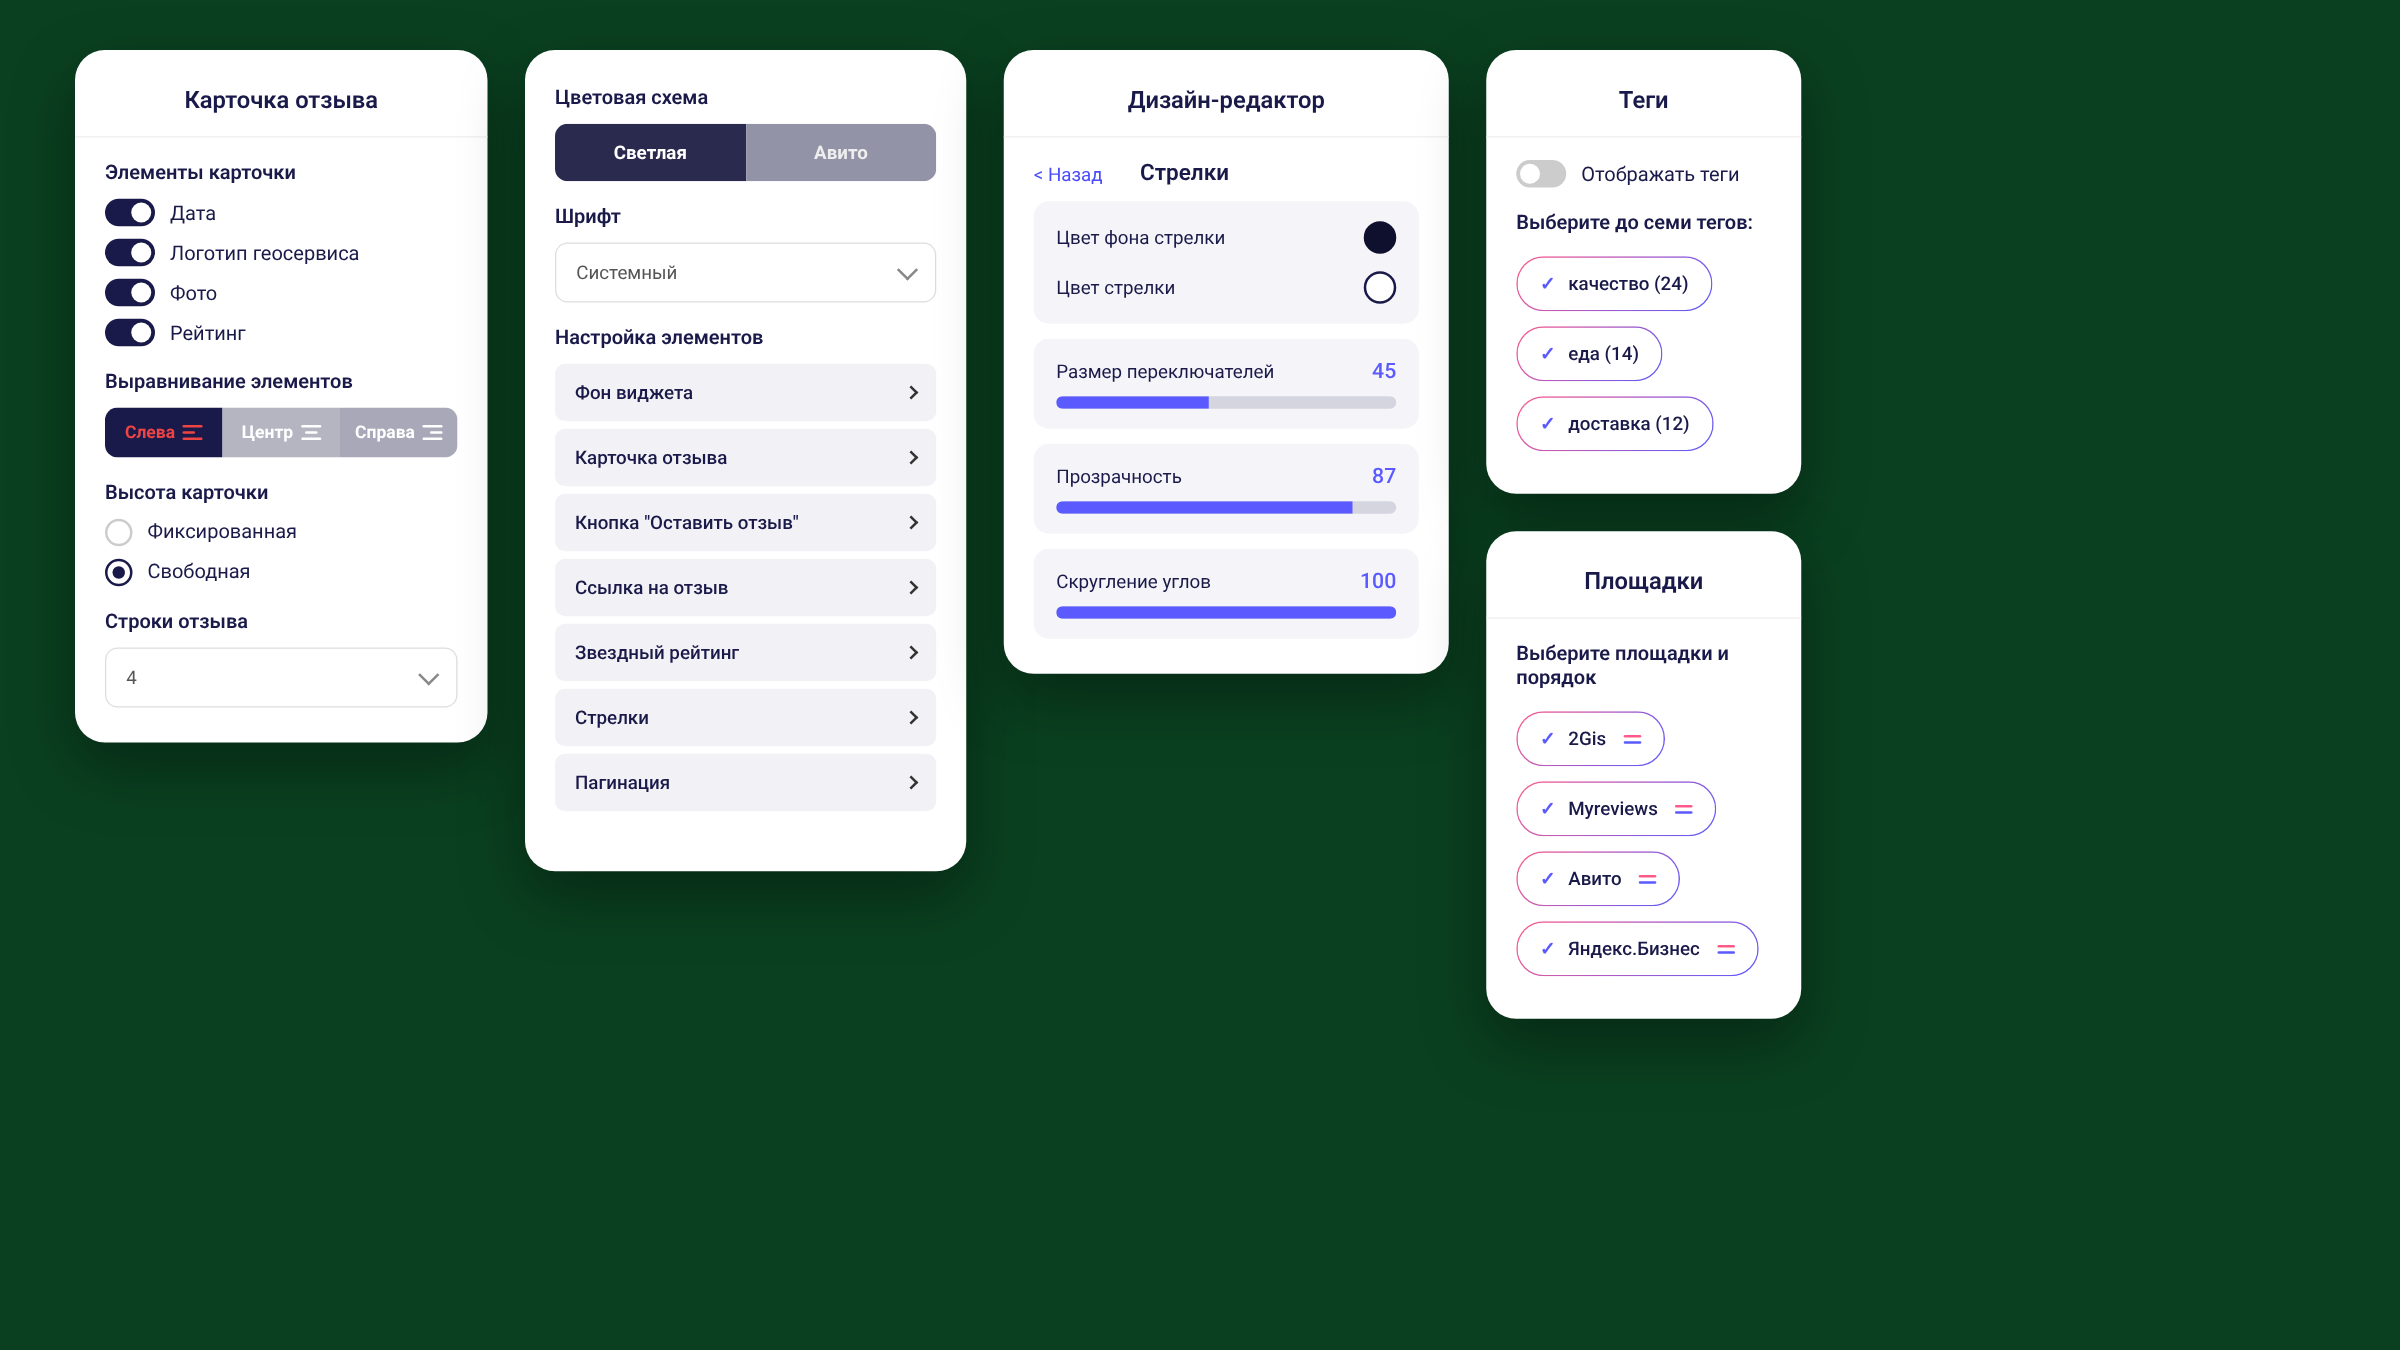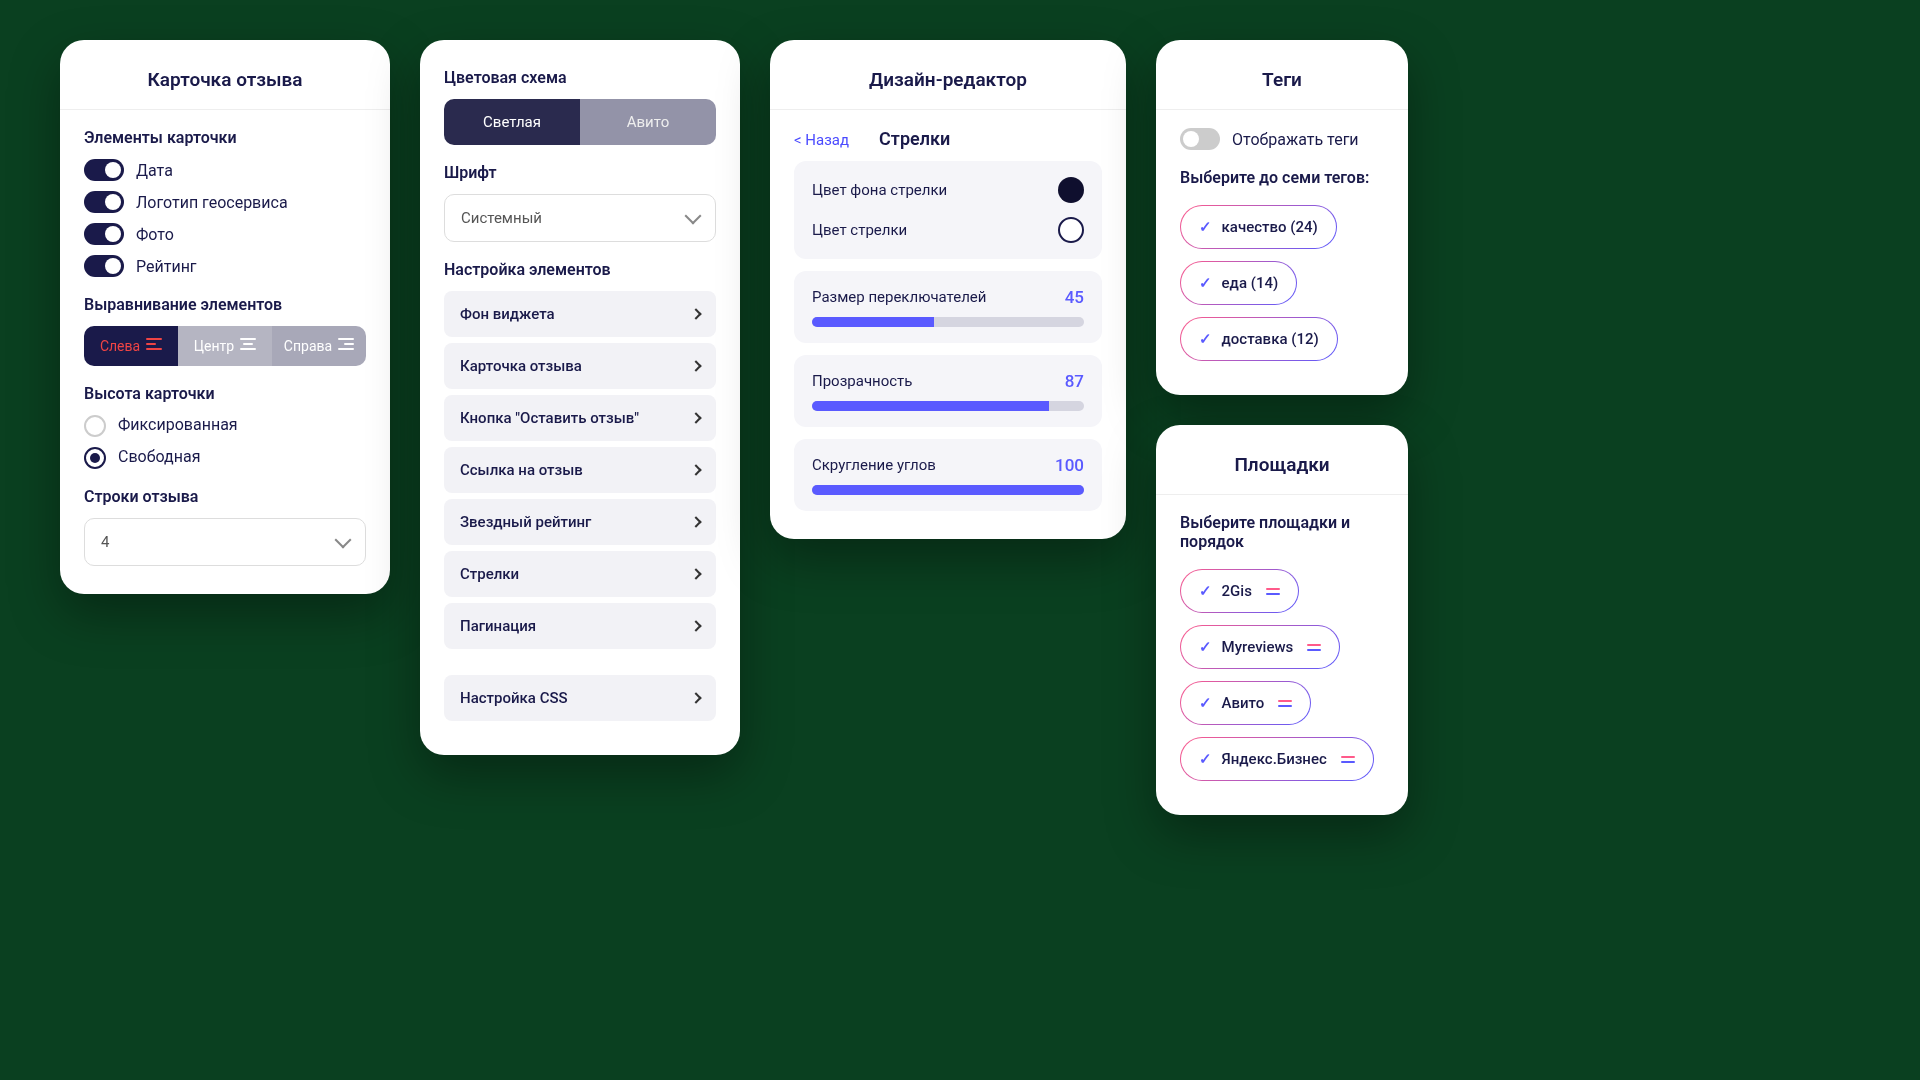--- a/index.html
+++ b/index.html
@@ -14,35 +14,35 @@
   padding: 28px 24px;
   color: #1a1a4a;
 }
 
 .card h2 { font-size: 19px; font-weight: 600; text-align: center; color: #1a1a4a; }
 .card h3 { font-size: 16px; font-weight: 600; color: #1a1a4a; margin: 18px 0 12px; }
 .divider { border: none; border-top: 1px solid #eee; margin: 18px -24px; }
 
 
 .col1 { width: 330px; }
-.col2 { width: 320px; }
+.col2 { width: 353px; }
 .col3 { width: 356px; }
 .col4 { width: 252px; display:flex; flex-direction:column; gap:30px; }
 
 
 .toggle-row { display: flex; align-items: center; gap: 12px; margin: 10px 0; cursor:pointer; }
 .toggle { width: 40px; height: 22px; background: #1a1a4a; border-radius: 11px; position: relative; flex-shrink:0; }
 .toggle::after { content:""; position:absolute; width:16px; height:16px; background:#fff; border-radius:50%; top:3px; right:3px; }
 .toggle.off { background:#ccc; }
 .toggle.off::after { left:3px; right:auto; }
 .toggle-label { font-size: 16px; color:#1a1a4a; }
 
 
 .segmented { display:flex; border-radius:10px; overflow:hidden; margin-top:8px; }
-.seg-btn { flex:1; padding:12px 6px; font-size:14px; text-align:center; display:flex; justify-content:center; gap:6px; cursor:pointer; }
+.seg-btn { flex:1; padding:12px 6px; font-size:14px; text-align:center; display:flex; align-items:center; justify-content:center; gap:6px; cursor:pointer;font-weight:bold; }
 .seg-dark { background:#1a1a4a; color:#ef4444; }
 .seg-grey { background:#b5b5c2; color:#fff; }
 .seg-grey2 { background:#a8a8b8; color:#fff; }
 
 .align-icon { display:inline-flex; flex-direction:column; gap:3px; }
 .align-icon span { display:block; width:16px; height:2px; background:currentColor; border-radius:1px; }
 .align-left span:nth-child(2){ width:10px; }
 .align-center{ align-items:center; }
 .align-center span:nth-child(2){ width:10px; }
 .align-right{ align-items:flex-end; }
@@ -205,24 +205,20 @@
       </div>
     <div class="nav-item">
         <span>Стрелки</span>
         <span class="chev-r"></span>
       </div>
     <div class="nav-item">
         <span>Пагинация</span>
         <span class="chev-r"></span>
       </div>
     <div style="height:14px"></div>
-    <div class="nav-item">
-        <span>Настройка CSS</span>
-        <span class="chev-r"></span>
-      </div>
   </div>
 
   <div class="card col3">
     <h2>Дизайн-редактор</h2>
     <hr class="divider">
     <div class="de-header">
       <span class="back-link">&lt; Назад</span>
       <span class="de-title">Стрелки</span>
     </div>
 

